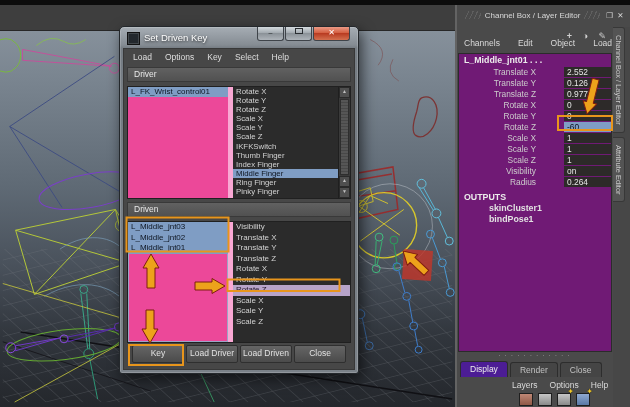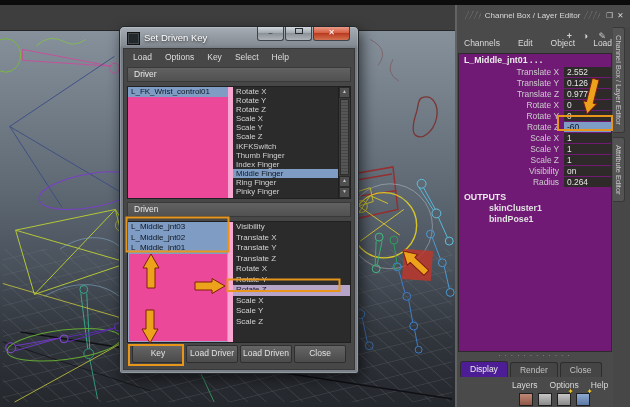--- a/index.html
+++ b/index.html
@@ -69,21 +69,21 @@
   .ph-ico{width:11px;height:11px;font-size:7.5px;line-height:11px;text-align:center;color:#dcdcdc;}
   .cb-icons{height:13px;text-align:right;padding-right:24px;}
   .cb-icons span{display:inline-block;margin-left:6px;font-size:9px;color:#d0d0d0;line-height:12px;}
   .axis-glyph{color:#7cc24a;font-weight:bold;}
   .cb-menu{height:16px;display:flex;gap:18px;align-items:flex-start;padding-left:7px;font-size:8.5px;color:#dadada;}
   .cb-list{position:absolute;left:1px;right:18px;top:48px;bottom:55px;background:#701a75;
     border:1px solid #2b2b2b;overflow:hidden;}
   .cb-node{height:10px;line-height:10px;font-size:8.8px;font-weight:bold;color:#ececec;padding:1px 0 1px 5px;}
   .cb-row{display:flex;height:11px;align-items:center;font-size:8.4px;}
   .cb-label{flex:1;text-align:right;padding-right:5px;color:#cccccc;white-space:nowrap;}
-  .cb-val{width:47px;height:10px;line-height:10px;background:#2d2a29;color:#e6e6e6;padding-left:3px;box-sizing:border-box;}
+  .cb-val{width:47px;height:10px;line-height:10px;background:#2d2a29;color:#e6e6e6;padding-left:3px;box-sizing:border-box;margin-left:23px;}
   .cb-row.selected .cb-val{background:#7f9dc4;color:#0d1420;}
   .cb-outputs{margin-top:5px;font-size:8.8px;font-weight:bold;color:#ececec;padding-left:5px;line-height:11px;}
   .cb-out{padding-left:30px;font-size:8.8px;font-weight:bold;color:#e2e2e2;line-height:11px;}
   .cb-handle{position:absolute;left:0;right:18px;bottom:48px;text-align:center;font-size:7px;
     color:#909090;letter-spacing:1px;line-height:6px;}
   .le-tabs{position:absolute;left:3px;right:20px;bottom:30px;height:15px;display:flex;gap:2px;align-items:flex-end;}
   .le-tab{padding:1px 9px 0 9px;height:13px;line-height:13px;font-size:8.5px;color:#c2c2c2;
     background:#454545;border:1px solid #2d2d2d;border-bottom:none;border-radius:3px 3px 0 0;}
   .le-tab.active{background:#4c1d95;color:#ebebeb;height:14px;}
   .le-menu{position:absolute;left:7px;bottom:16px;height:13px;display:flex;gap:12px;font-size:8.5px;color:#dadada;align-items:center;margin-left:48px;}

